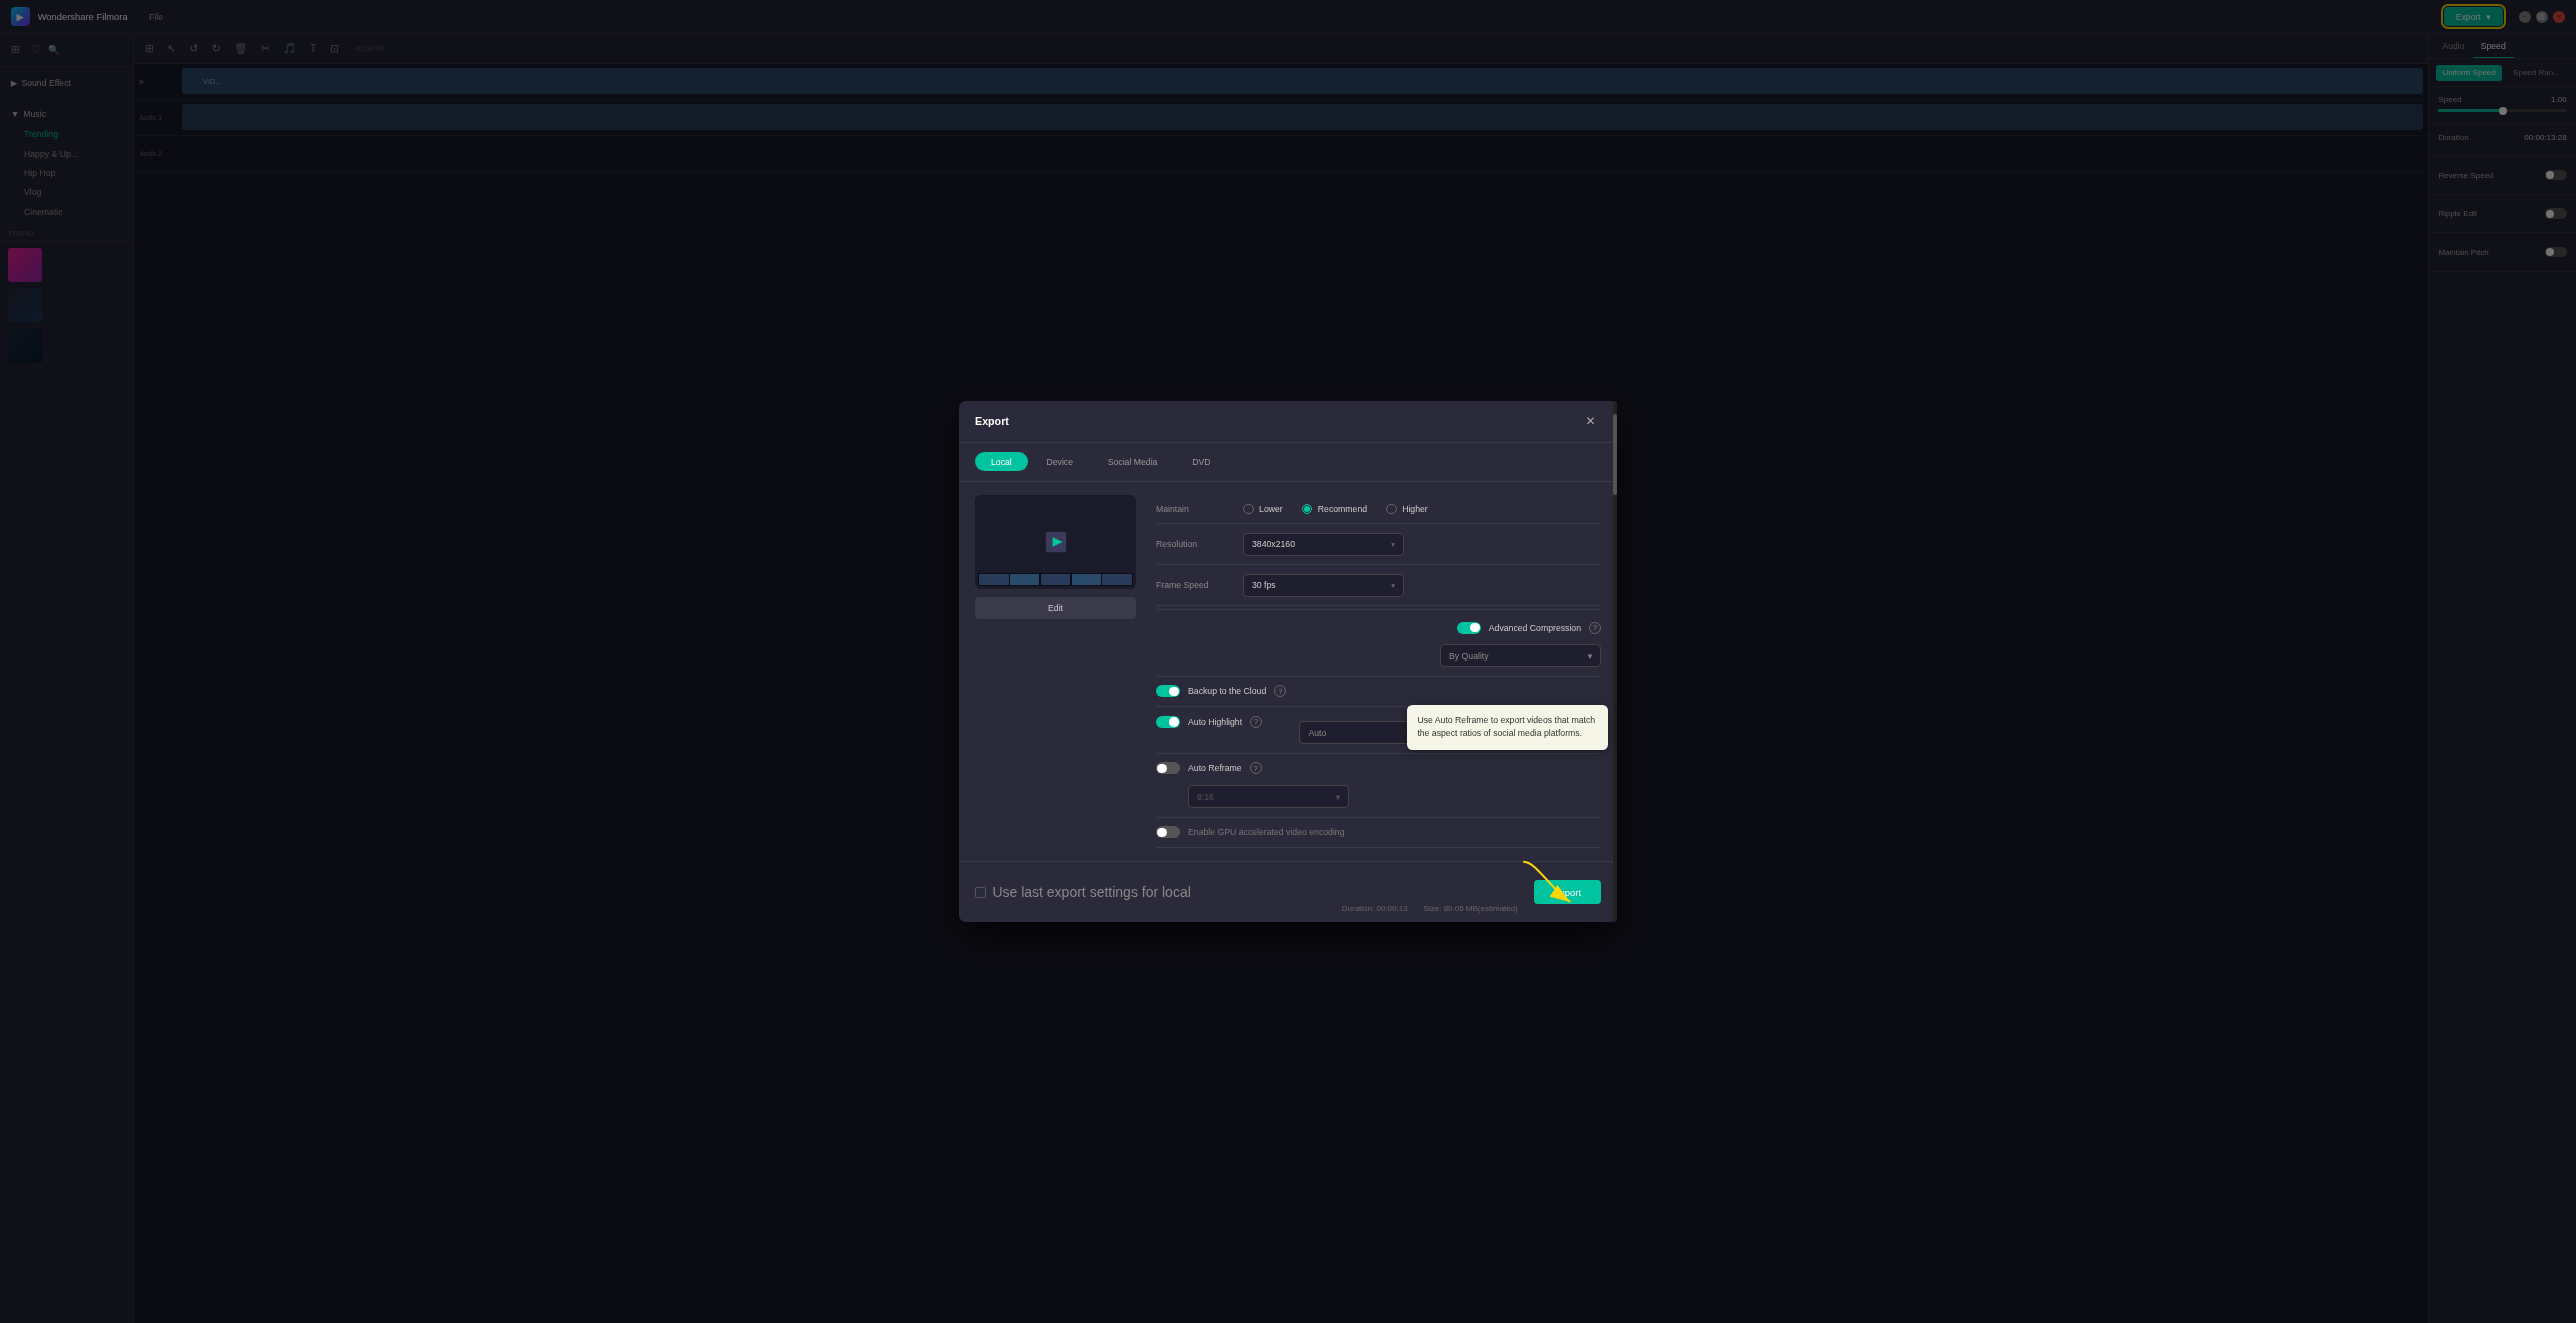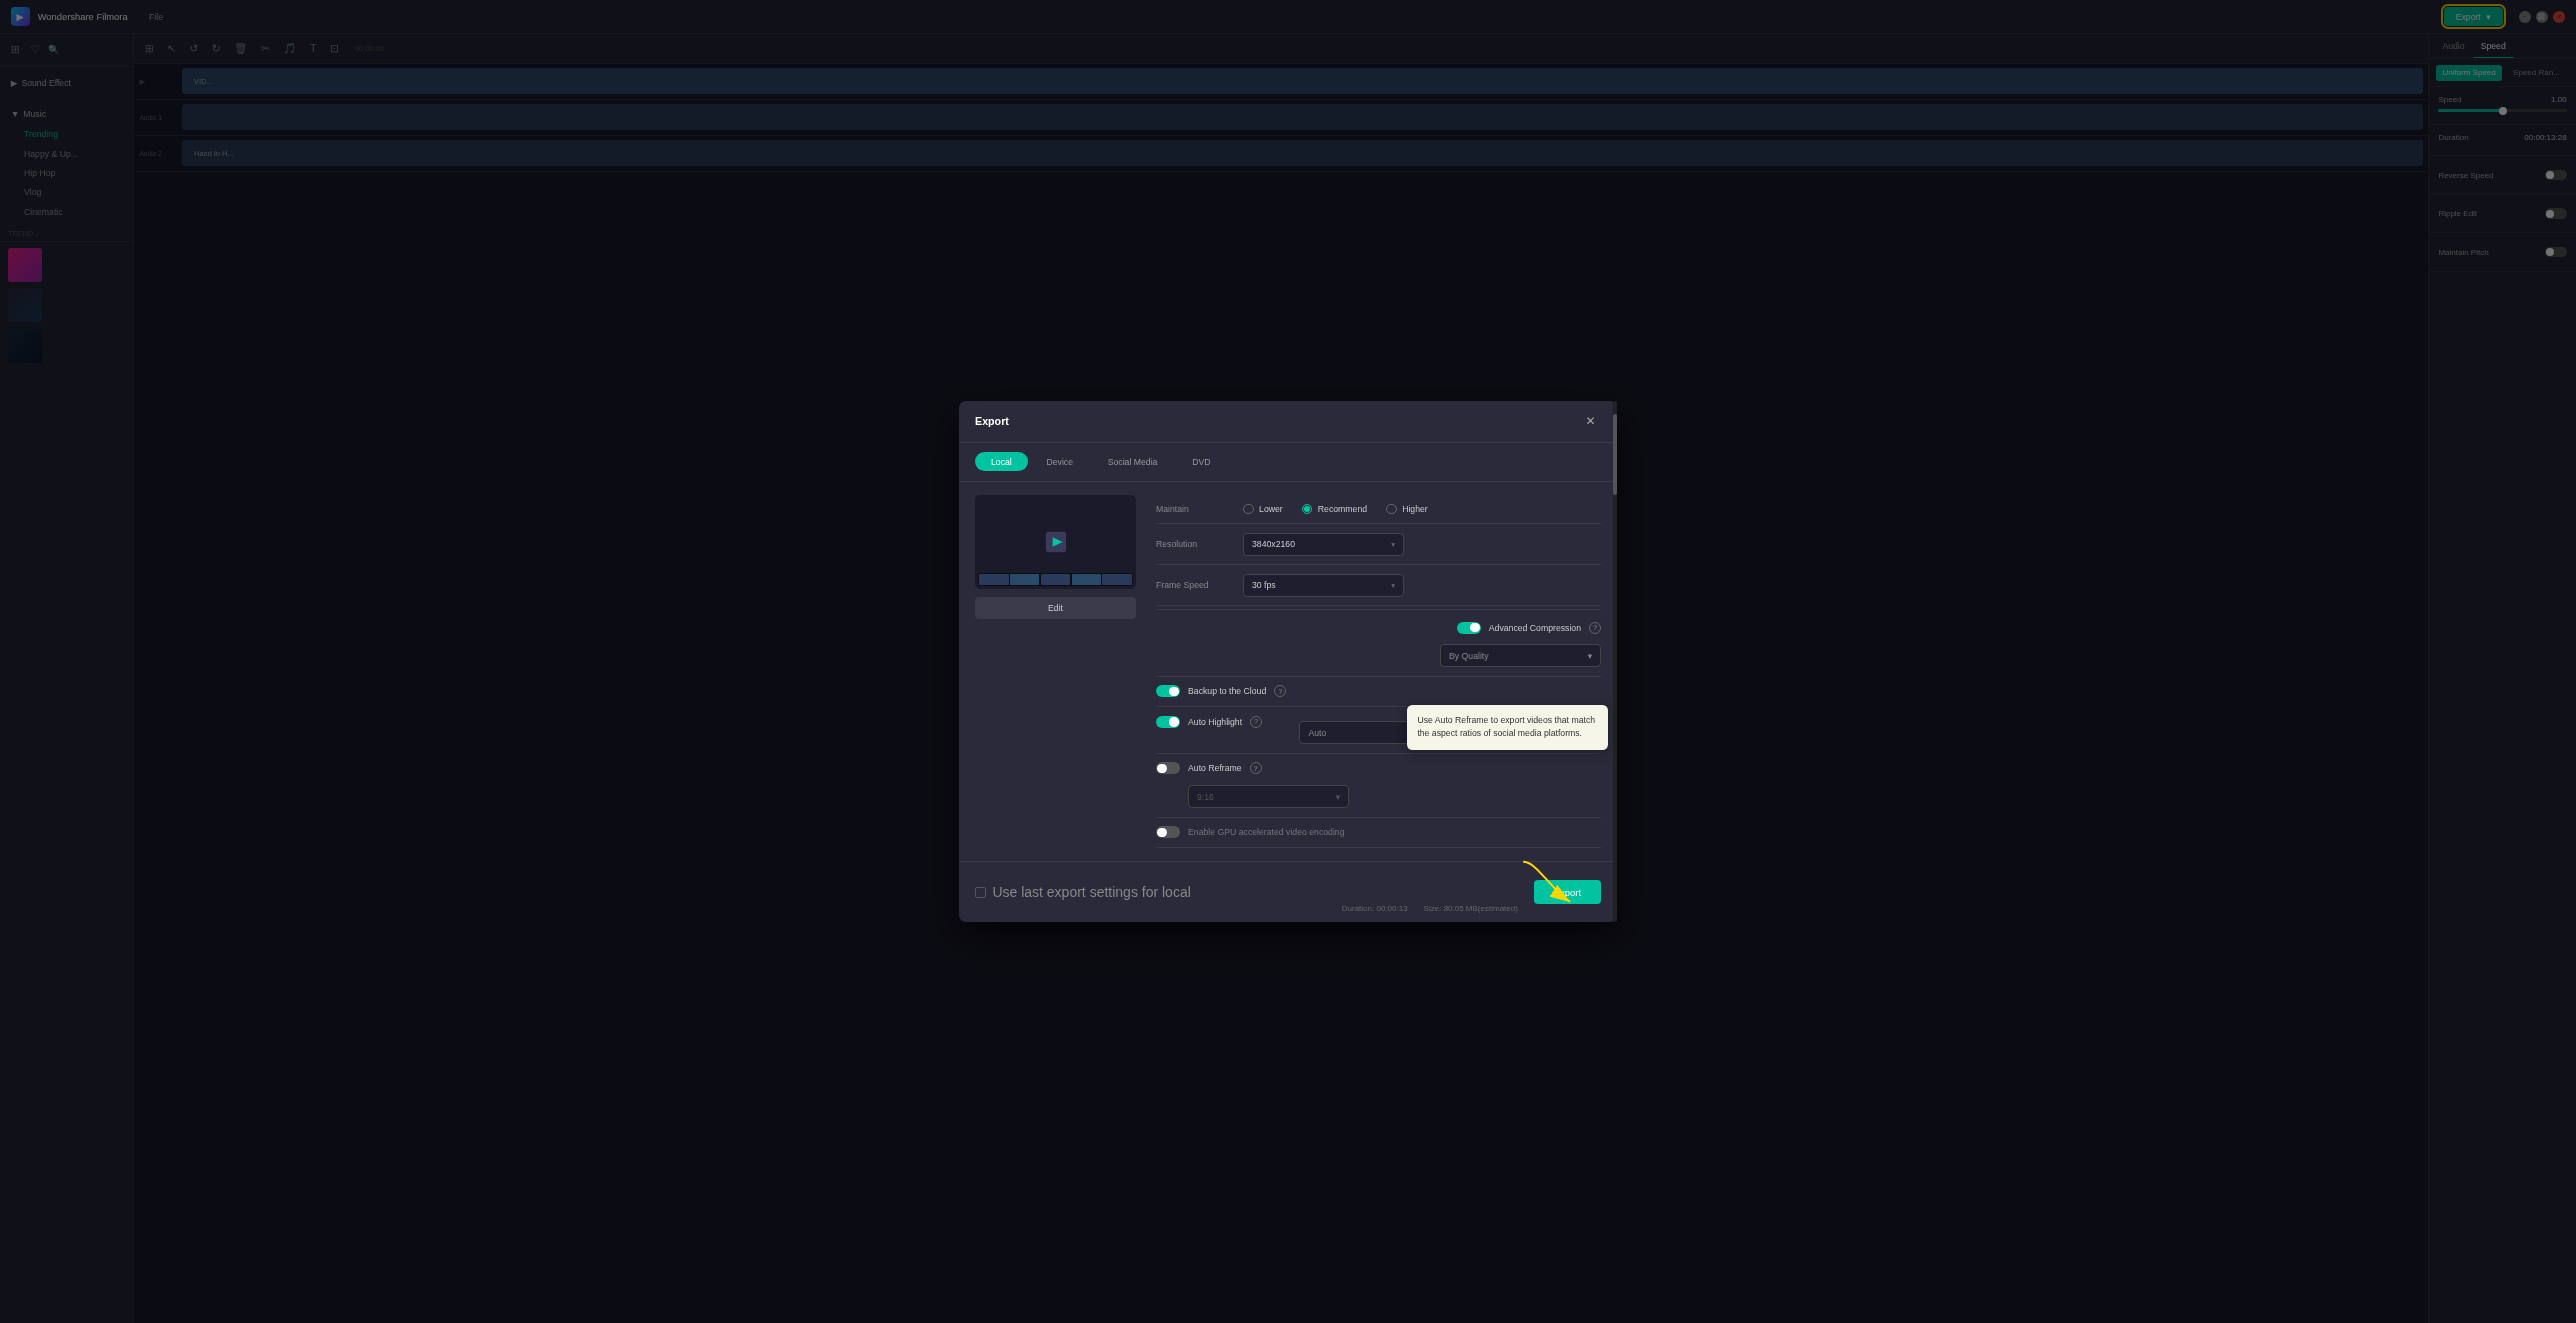--- a/index.html
+++ b/index.html
@@ -296,21 +296,21 @@
       color: #666;
       flex-shrink: 0;
     }
     .track-content {
       flex: 1;
       height: 25.5px;
       border-radius: 2.7px;
       background: #2a4a6a;
       display: flex;
       align-items: center;
-      padding: 0 12px;
+      padding: 0 21px;
       font-size: 7.4px;
       color: #aaa;
       overflow: hidden;
     }
     .track-content.audio {
       background: #2a3a5a;
     }
     .timeline-time {
       font-size: 7.4px;
       color: #555;
@@ -755,23 +755,20 @@
         </div>
         <div class="timeline-track">
           <div class="track-label">
             <div style="font-size:6.7px;color:#666;">Audio 1</div>
           </div>
           <div class="track-content audio"></div>
         </div>
         <div class="timeline-track">
           <div class="track-label">
             <div style="font-size:6.7px;color:#666;">Audio 2</div>
-          </div>
-          <div class="track-content audio">
-            <span>Hand In H...</span>
           </div>
         </div>
       </div>
     </div>
 
     <div class="right-panel">
       <div class="right-panel-tabs">
         <div class="right-tab">Audio</div>
         <div class="right-tab active">Speed</div>
       </div>

